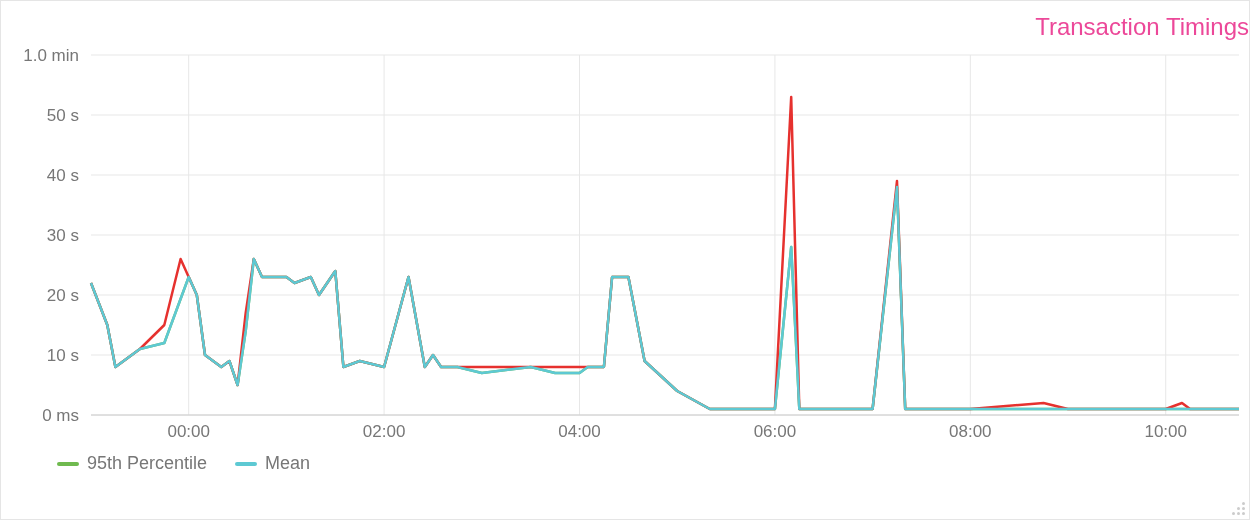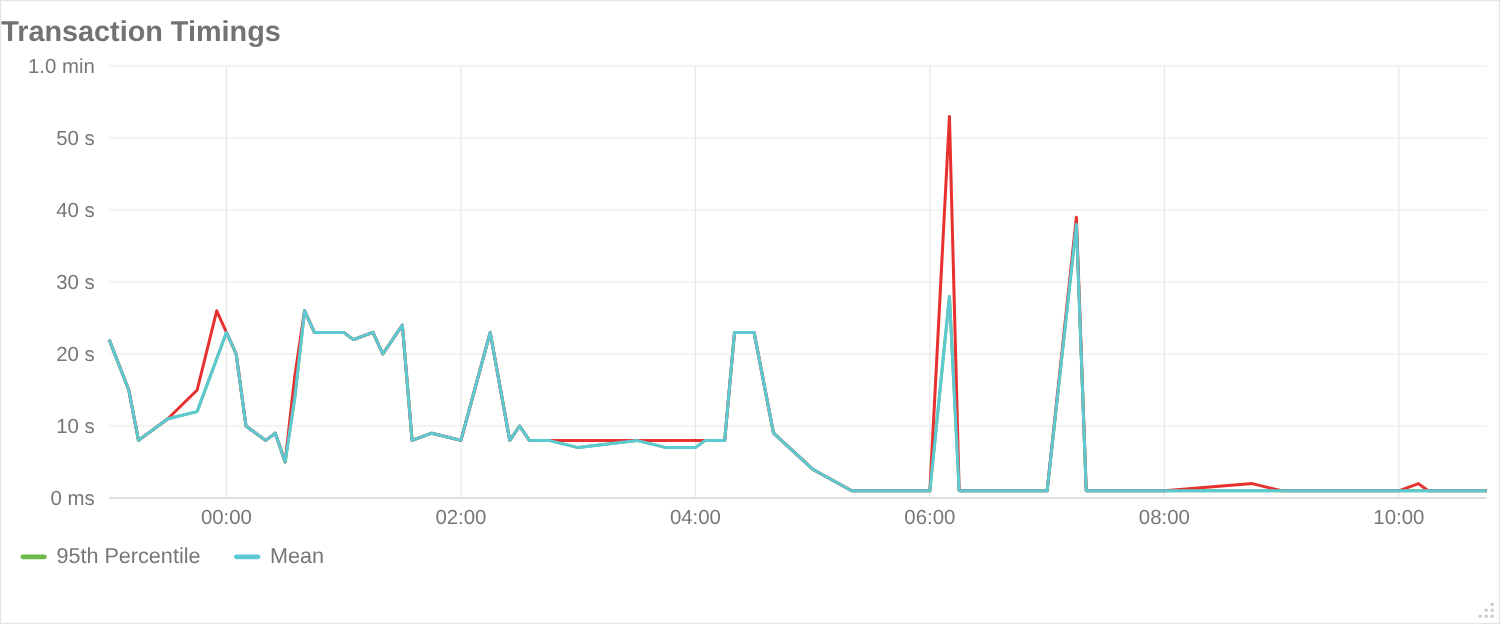--- a/index.html
+++ b/index.html
@@ -10,24 +10,24 @@
 }
 .card {
   box-sizing: border-box;
   width: 1250px;
   height: 520px;
   border: 1px solid #e5e5e5;
   position: relative;
   background: #fff;
 }
 .title {
-  text-align: left;
+  text-align: right;
   font-size: 24px;
-  font-weight: 700;
-  color: #737373;
+  font-weight: 400;
+  color: #ec4899;
   padding: 12px 0 4px 0;
 }
 .plot-wrap {
   position: relative;
   width: 100%;
   height: 400px;
 }
 svg {
   display: block;
 }
@@ -37,21 +37,21 @@
 }
 .series-99 { stroke: #e6312e; }
 .series-95 { stroke: #6fba4f; }
 .series-mean { stroke: #5dc9d3; }
 .series { fill: none; stroke-width: 2.5; stroke-linejoin: round; }
 .axis-line { stroke: #ccc; stroke-width: 1; }
 .legend {
   display: flex;
   align-items: center;
   gap: 28px;
-  padding: 8px 0 0 16px;
+  padding: 8px 0 0 56px;
   font-size: 18px;
   color: #777;
 }
 .legend .item { display: flex; align-items: center; gap: 8px; cursor: pointer; }
 .swatch {
   display: inline-block;
   width: 22px;
   height: 4px;
   border-radius: 2px;
 }

